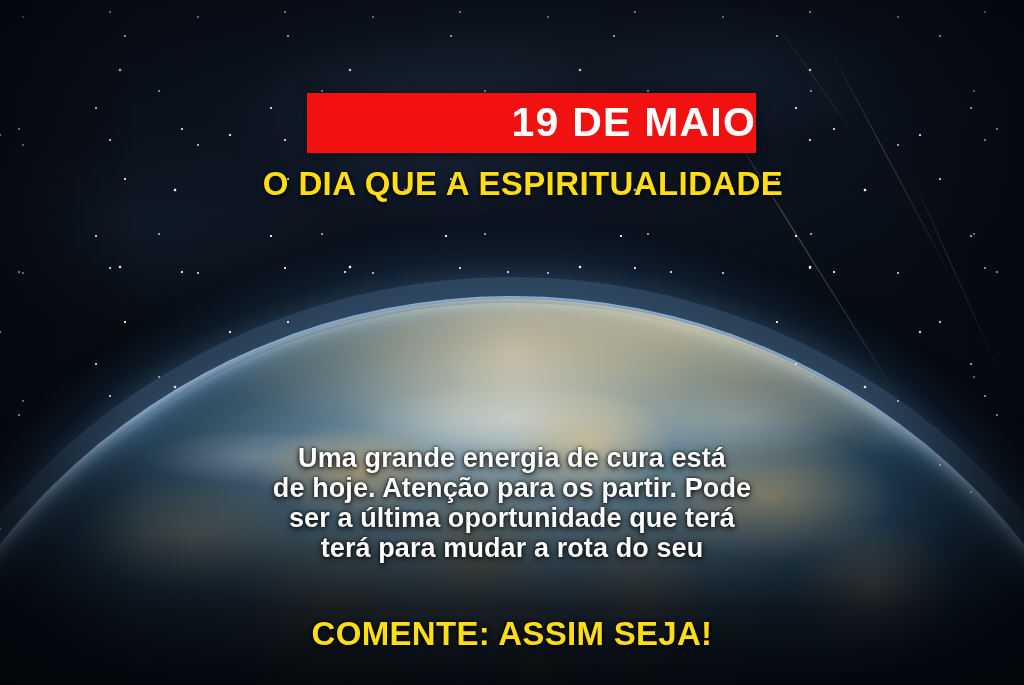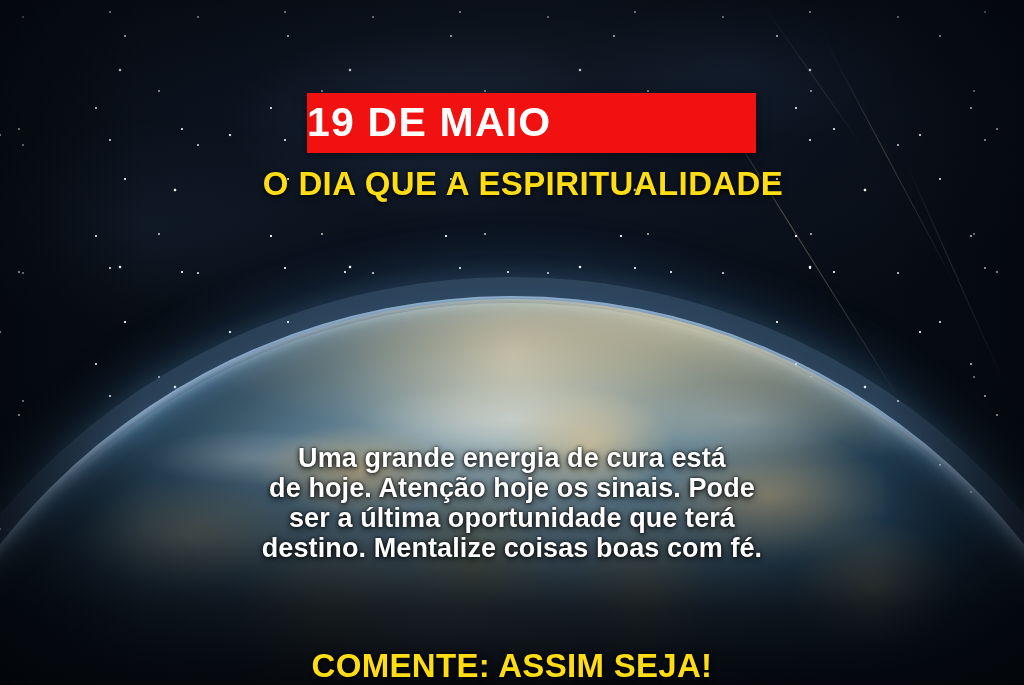--- a/index.html
+++ b/index.html
@@ -172,21 +172,21 @@
 
   .date-banner {
     position: absolute;
     left: 307px;
     top: 93px;
     width: 449px;
     height: 60px;
     background: #f21111;
     display: flex;
     align-items: center;
-    justify-content: flex-start;
+    justify-content: flex-end;
     box-shadow: 0 2px 10px rgba(0,0,0,.55);
   }
   .date-banner-text {
     color: #ffffff;
     font-size: 41px;
     font-weight: 700;
     letter-spacing: 1.2px;
     line-height: 1;
     white-space: nowrap;
     transform: translateY(-1px);
@@ -229,21 +229,20 @@
     right: 0;
     top: 615px;
     text-align: center;
     color: #ffdd14;
     font-size: 33px;
     font-weight: 700;
     letter-spacing: .3px;
     line-height: 38px;
     text-shadow: 0 2px 6px rgba(0,0,0,.85), 0 0 3px rgba(0,0,0,.9);
     white-space: nowrap;
-    margin-top: 32px;
   }
 </style>
 </head>
 <body>
 
 <div id="poster">
 
   <div class="space"></div>
   <div class="haze"></div>
   <div class="stars stars-a"></div>
@@ -269,21 +268,21 @@
     <div class="date-banner">
       <span class="date-banner-text">19 DE MAIO</span>
     </div>
 
     <div class="headline">
       <span class="ln">O DIA QUE A ESPIRITUALIDADE</span>
     </div>
 
     <div class="body-copy">
       <span class="ln">Uma grande energia de cura está</span>
-      <span class="ln">de hoje. Atenção hoje os sinais. Pode</span>
+      <span class="ln">de hoje. Atenção para os partir. Pode</span>
       <span class="ln">ser a última oportunidade que terá</span>
-      <span class="ln">destino. Mentalize coisas boas com fé.</span>
+      <span class="ln">terá para mudar a rota do seu</span>
     </div>
 
     <div class="cta">COMENTE: ASSIM SEJA!</div>
 
   </div>
 </div>
 
 </body></html>

